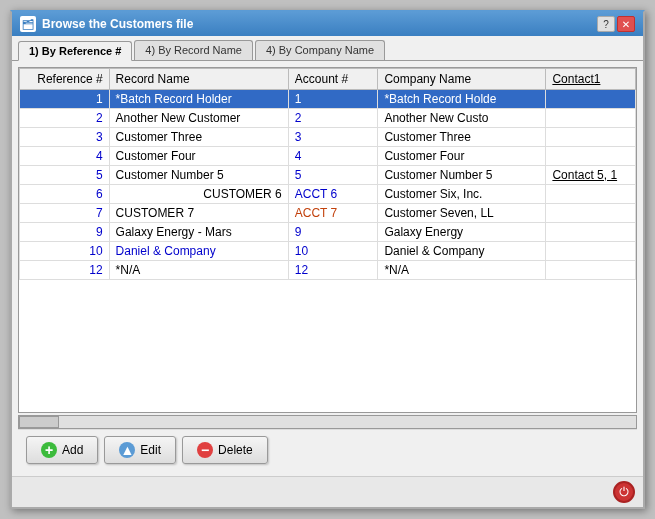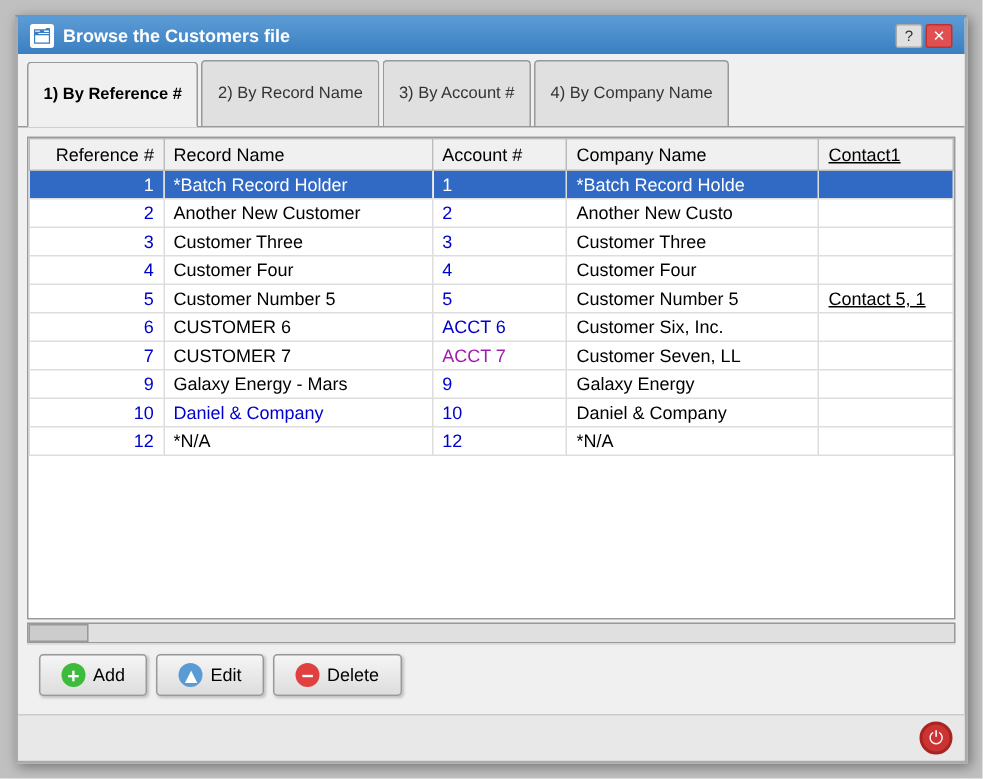--- a/index.html
+++ b/index.html
@@ -74,21 +74,21 @@
     .title-btn.help { background: #e0e0e0; }
 
     .tabs-bar {
       background: #f0f0f0;
       padding: 4px 6px 0 6px;
       display: flex;
       gap: 0;
       border-bottom: 1px solid #999;
     }
     .tab {
-      padding: 15px 10px;
+      padding: 3px 10px;
       border: 1px solid #999;
       border-bottom: none;
       background: #e0e0e0;
       cursor: pointer;
       font-size: 11px;
       margin-right: 2px;
       border-radius: 3px 3px 0 0;
       color: #333;
     }
     .tab.active {
@@ -256,24 +256,21 @@
       <div class="title-btn help">?</div>
       <div class="title-btn close">✕</div>
     </div>
   </div>
 
   <div class="tabs-bar">
     <div class="tab active">
       <span>1) By Reference #</span>
     </div>
     <div class="tab">
-      <span>2) By Record Name</span>
-    </div>
-    <div class="tab">
-      <span>3) By Account #</span>
+      <span>4) By Record Name</span>
     </div>
     <div class="tab">
       <span>4) By Company Name</span>
     </div>
   </div>
 
   <div class="content-area">
     <div class="table-container">
       <table>
         <thead>
@@ -326,29 +323,29 @@
             </tr>
             <tr>
               <td class="col-ref" style="color: rgb(0, 0, 204);">5</td>
               <td class="col-name" style="color: rgb(0, 0, 0);">Customer Number 5</td>
               <td class="col-acct" style="color: rgb(0, 0, 204);">5</td>
               <td class="col-company" style="color: rgb(0, 0, 0);">Customer Number 5</td>
               <td class="col-contact">Contact 5, 1</td>
             </tr>
             <tr>
               <td class="col-ref" style="color: rgb(0, 0, 204);">6</td>
-              <td class="col-name" style="color: rgb(0, 0, 0);">CUSTOMER 6</td>
+              <td class="col-name" style="color: rgb(0, 0, 0); text-align: right;">CUSTOMER 6</td>
               <td class="col-acct" style="color: rgb(0, 0, 204);">ACCT 6</td>
               <td class="col-company" style="color: rgb(0, 0, 0);">Customer Six, Inc.</td>
               <td class="col-contact"></td>
             </tr>
             <tr>
               <td class="col-ref" style="color: rgb(0, 0, 204);">7</td>
               <td class="col-name" style="color: rgb(0, 0, 0);">CUSTOMER 7</td>
-              <td class="col-acct" style="color: #a21caf;">ACCT 7</td>
+              <td class="col-acct" style="color: #c2410c;">ACCT 7</td>
               <td class="col-company" style="color: rgb(0, 0, 0);">Customer Seven, LL</td>
               <td class="col-contact"></td>
             </tr>
             <tr>
               <td class="col-ref" style="color: rgb(0, 0, 204);">9</td>
               <td class="col-name" style="color: rgb(0, 0, 0);">Galaxy Energy - Mars</td>
               <td class="col-acct" style="color: rgb(0, 0, 204);">9</td>
               <td class="col-company" style="color: rgb(0, 0, 0);">Galaxy Energy</td>
               <td class="col-contact"></td>
             </tr>

